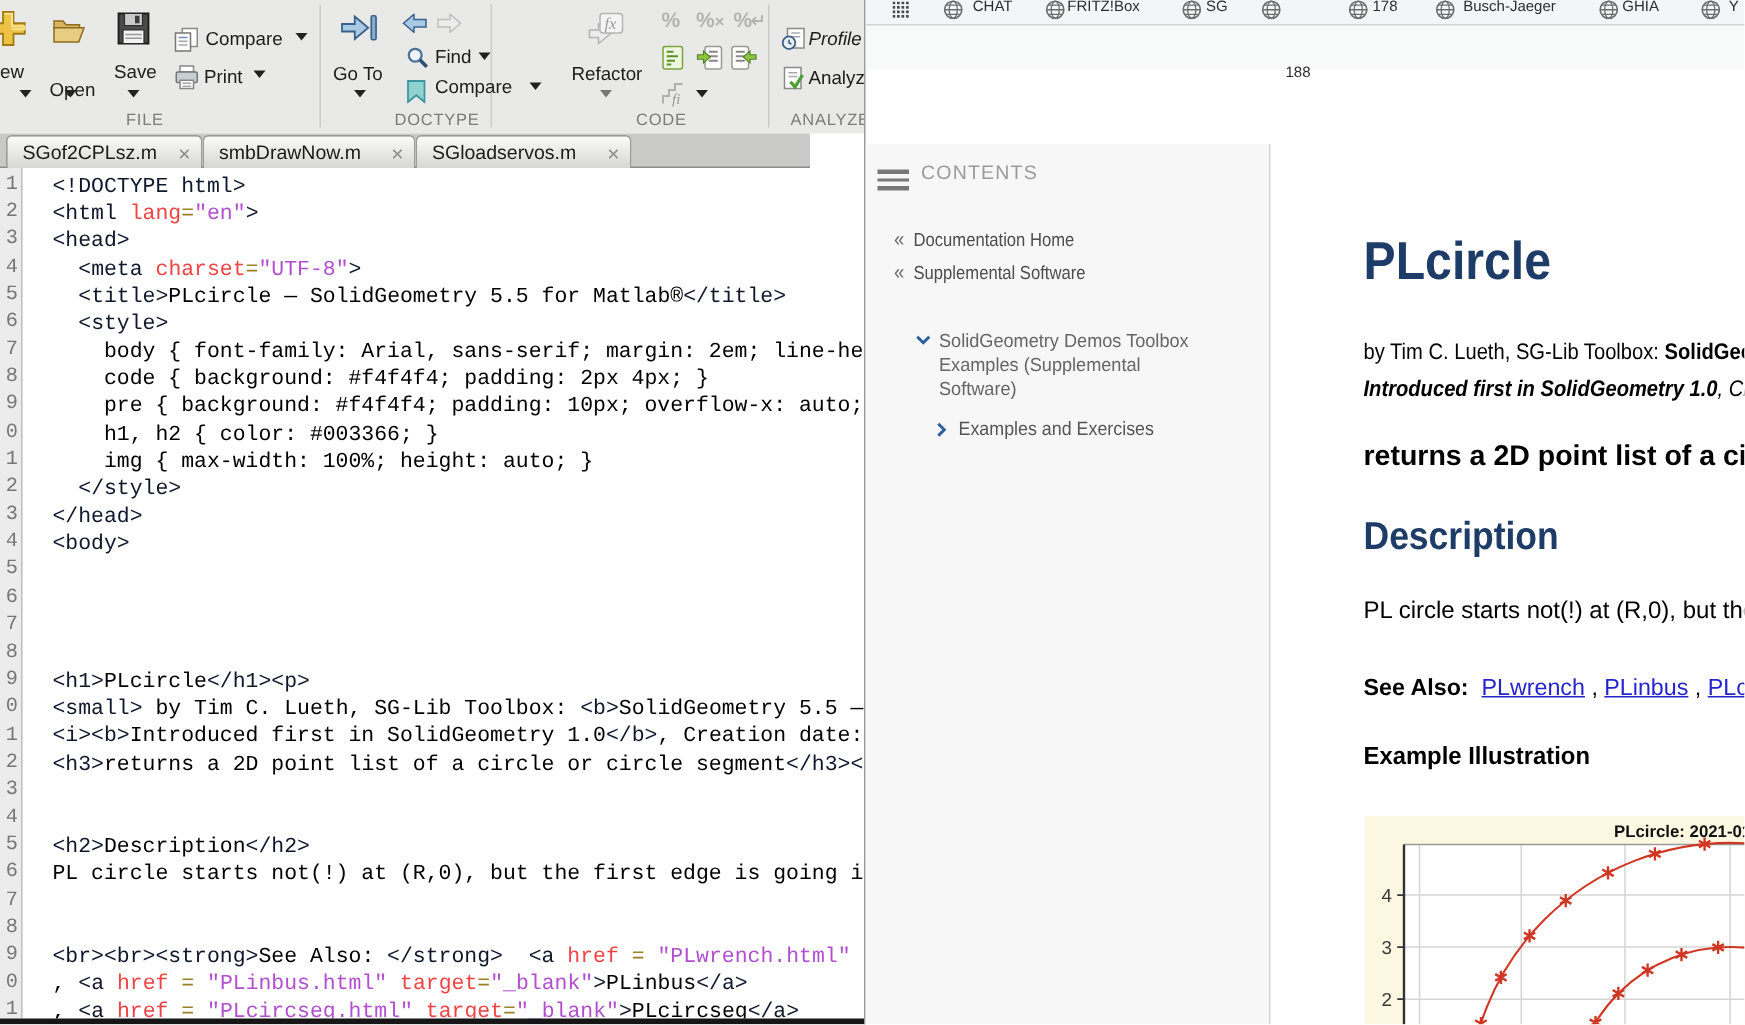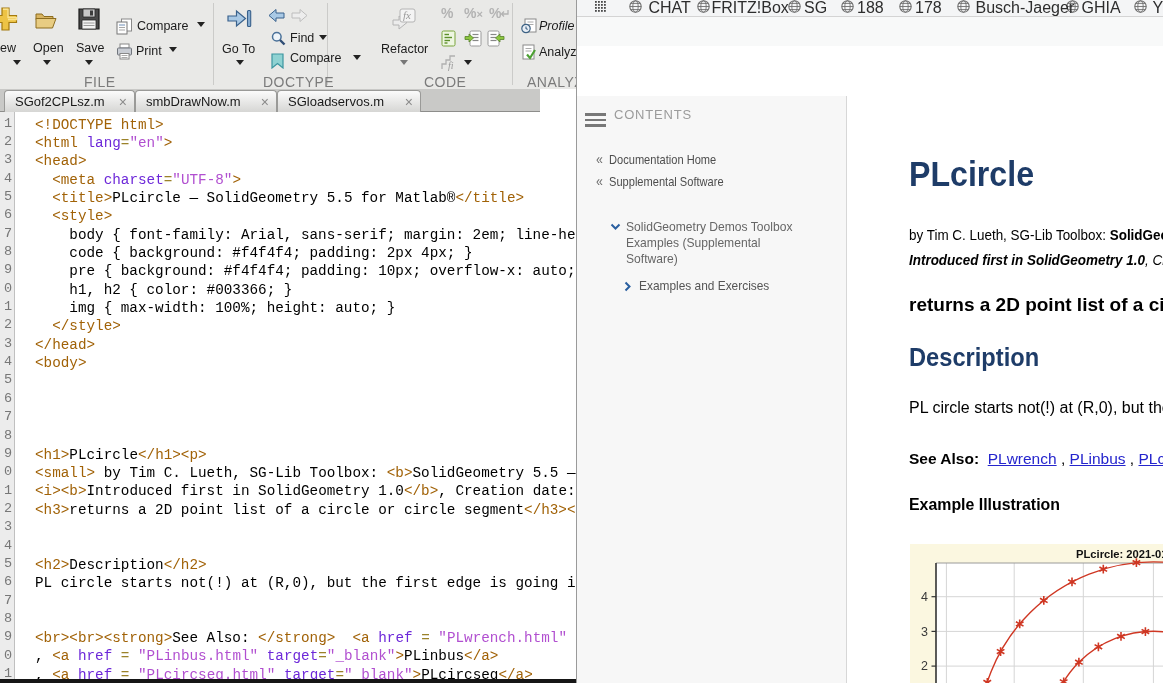--- a/index.html
+++ b/index.html
@@ -5,44 +5,44 @@
   * { margin:0; padding:0; box-sizing:border-box; }
   html,body { width:1163px; height:683px; overflow:hidden; background:#fff; }
   #stage { position:absolute; top:0; left:0; width:1163px; height:683px;
            font-family:"Liberation Sans",sans-serif; overflow:hidden; }
   .abs { position:absolute; }
 
   
   #ml { position:absolute; left:0; top:0; width:577px; height:683px; background:#fff; overflow:hidden; }
   #toolstrip { position:absolute; left:0; top:0; width:577px; height:89px; background:#e9e9e7; }
   .tslabel { position:absolute; font-size:12.5px; color:#1c1c1c; white-space:nowrap; }
-  .seclabel { position:absolute; top:74px; font-size:14px; color:#7b7b7b; letter-spacing:0.5px; }
+  .seclabel { position:absolute; top:74px; font-size:11px; color:#7b7b7b; letter-spacing:0.5px; }
   .lk { color:#2525cd; text-decoration:underline; }
   .dd { position:absolute; width:0; height:0; border-left:4.5px solid transparent; border-right:4.5px solid transparent; border-top:5px solid #222; }
 
   
   #tabbar { position:absolute; left:0; top:89px; width:540px; height:23px; background:#c9c9c7; border-bottom:1px solid #8d8d8b; }
   .tab { position:absolute; top:1px; height:22px; overflow:hidden; background:linear-gradient(#fbfbfb,#d6d6d4); border:1px solid #9a9a98; border-bottom:none; border-radius:4px 4px 0 0; font-size:13px; color:#1a1a1a; padding:3px 8px 0 10px; white-space:nowrap; }
   .tab .x { position:absolute; right:7px; top:2.5px; color:#8a8a8a; font-size:14px; }
 
   
   #editor { position:absolute; left:0; top:112px; width:577px; height:567px; background:#fff; overflow:hidden; }
   #gutter { position:absolute; left:0; top:0; width:15px; height:567px; background:#ececec; border-right:1px solid #c0c0c0; }
   .ln { position:absolute; width:12px; text-align:right; font-family:"Liberation Mono",monospace; font-size:13.5px; color:#777; }
   #code { position:absolute; left:35px; top:3.5px; font-family:"Liberation Mono",monospace; font-size:14.3px; line-height:18.35px; white-space:pre; color:#000; }
-  .t { color:#a16207;margin-top:24px; }  
-  .a { color:#6d28d9; }  
+  .t { color:#0f172a;margin-top:24px; }  
+  .a { color:#ef4444; }  
   .e { color:#9b8229; }  
   .s { color:#b14fd0; }  
   #mlbottom { position:absolute; left:0; top:679px; width:577px; height:4px; background:#161616; }
 
   
   #br { position:absolute; left:576px; top:0; width:587px; height:683px; background:#fff; border-left:1px solid #9a9a9a; overflow:hidden; }
   #bookbar { position:absolute; left:0; top:0; width:587px; height:17px; background:#f4f5f6; border-bottom:1px solid #d4d4d4; }
-  .bk { position:absolute; top:-1px; font-size:16px; color:#2d2d2d; white-space:nowrap; }
+  .bk { position:absolute; top:-1px; font-size:10px; color:#2d2d2d; white-space:nowrap; }
   #bluebar { position:absolute; left:0; top:46px; width:587px; height:50px; background:#2e6d9d; }
   #bluebar span { position:absolute; left:17px; top:16px; font-size:22.5px; font-weight:400; color:#fff; }
   #sidebar { position:absolute; left:0; top:96px; width:270px; height:587px; background:#f7f7f7; border-right:1px solid #d7d7d7; }
   #content { position:absolute; left:271px; top:96px; width:316px; height:587px; background:#fff; }
 </style>
 </head>
 <body>
 <div id="stage">
 
   <div id="ml">
@@ -61,21 +61,21 @@
         <path d="M10,2 h7 v7.5 h7.5 v7 h-7.5 v7.5 h-7 v-7.5 h-7.5 v-7 h7.5 z" fill="#edc345" stroke="#a37a10" stroke-width="1.2"></path>
         <path d="M11,3.2 h5 v8.3 h8.3 v2 h-8.3" fill="none" stroke="#f9e291" stroke-width="1.4"></path>
       </svg>
       <div class="tslabel" style="left:-9px;top:41px;">New</div>
       <div class="dd" style="left:13px;top:60px;"></div>
 
       <svg class="abs" style="left:35px;top:10px;" width="22" height="20" viewBox="0 0 22 20">
         <path d="M1,4 h6 l2,2.5 h9 v3 h-17 z" fill="#d9b562 " stroke="#8d6d1f" stroke-width="1"></path>
         <path d="M1,18 v-9.5 h20 l-3.5,9.5 z" fill="#e8cc82" stroke="#8d6d1f" stroke-width="1"></path>
       </svg>
-      <div class="tslabel" style="left:33px;top:41px;">Open</div>
+      <div class="tslabel" style="left:33px;top:53px;">Open</div>
       <div class="dd" style="left:43px;top:60px;"></div>
 
       <svg class="abs" style="left:77px;top:7px;" width="24" height="24" viewBox="0 0 24 24">
         <path d="M2,2 h20 v20 h-20 z" fill="#4a4a4a" stroke="#1c1c1c" stroke-width="1.2"></path>
         <path d="M6,2 h12 v8 h-12 z" fill="#c9c9c9" stroke="#2a2a2a" stroke-width="0.8"></path>
         <rect x="13" y="3.5" width="3" height="5" fill="#3c3c3c"></rect>
         <path d="M5,13 h14 v9 h-14 z" fill="#f2f2f2" stroke="#2a2a2a" stroke-width="0.8"></path>
         <line x1="6.5" y1="16" x2="17.5" y2="16" stroke="#9a9a9a"></line>
         <line x1="6.5" y1="18.5" x2="17.5" y2="18.5" stroke="#9a9a9a"></line>
       </svg>
@@ -339,21 +339,21 @@
         <svg class="abs" style="left:557px;top:0px;" width="13" height="13" viewBox="0 0 13 13">
           <circle cx="6.5" cy="6.5" r="5.7" fill="none" stroke="#6e6e6e" stroke-width="1.1"></circle>
           <ellipse cx="6.5" cy="6.5" rx="2.7" ry="5.7" fill="none" stroke="#6e6e6e" stroke-width="0.9"></ellipse>
           <line x1="0.8" y1="6.5" x2="12.2" y2="6.5" stroke="#6e6e6e" stroke-width="0.9"></line>
           <line x1="1.7" y1="3.4" x2="11.3" y2="3.4" stroke="#6e6e6e" stroke-width="0.9"></line>
           <line x1="1.7" y1="9.6" x2="11.3" y2="9.6" stroke="#6e6e6e" stroke-width="0.9"></line>
         </svg>
       <div class="bk" style="left:71.5px;">CHAT</div>
       <div class="bk" style="left:134.5px;">FRITZ!Box</div>
       <div class="bk" style="left:227px;">SG</div>
-      <div class="bk" style="left:280px;">188</div>
+      <div class="bk" style="left:280px;margin-top:44px;">188</div>
       <div class="bk" style="left:338px;text-align:center;">178</div>
       <div class="bk" style="left:398.5px;">Busch-Jaeger</div>
       <div class="bk" style="left:504.5px;">GHIA</div>
       <div class="bk" style="left:575.5px;">Y</div>
     </div>
     <div id="sidebar">
       <div class="abs" style="left:8px;top:17px;width:21px;height:2.6px;background:#787878;"></div>
       <div class="abs" style="left:8px;top:22.5px;width:21px;height:2.6px;background:#787878;"></div>
       <div class="abs" style="left:8px;top:28px;width:21px;height:2.6px;background:#787878;"></div>
       <div class="abs" style="left:37px;top:11px;font-size:13px;letter-spacing:0.8px;color:#9b9b9b;">CONTENTS</div>

